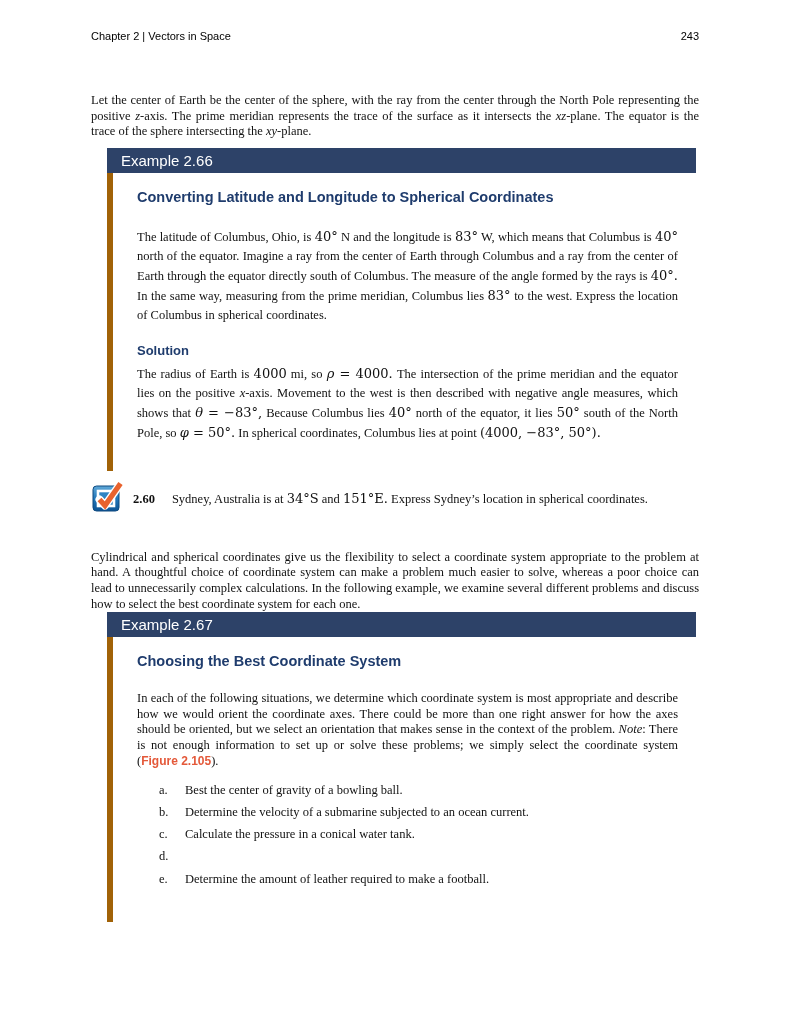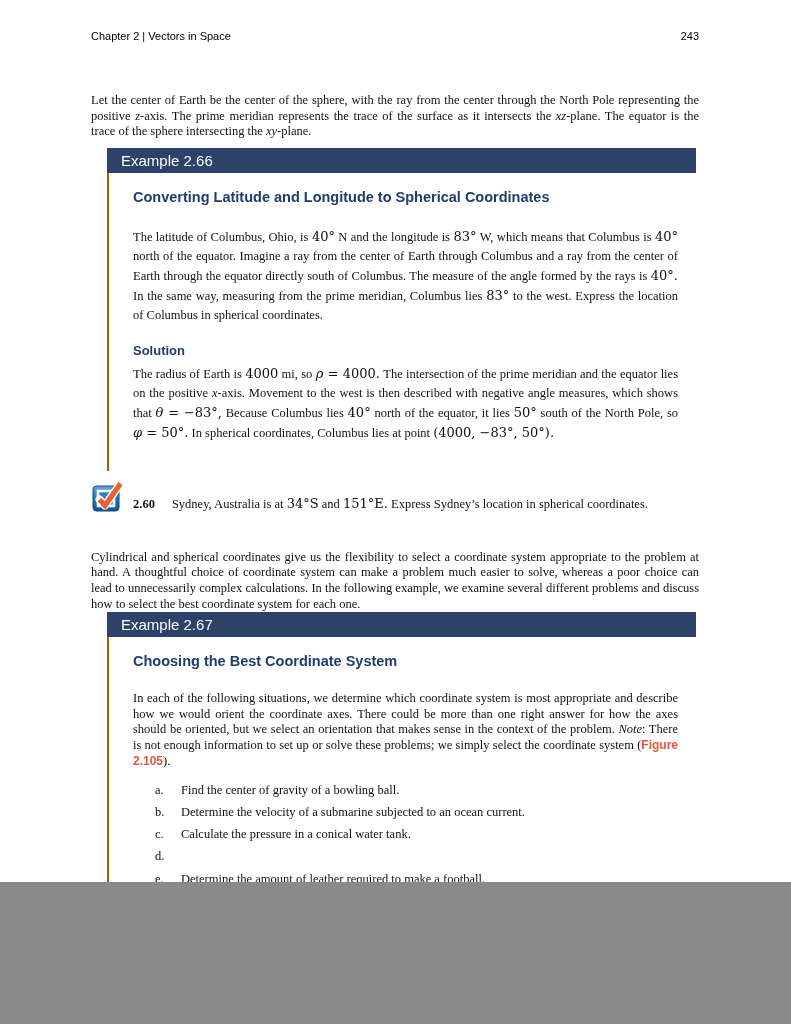--- a/index.html
+++ b/index.html
@@ -1,18 +1,18 @@
 <!DOCTYPE html>
 <html><head>
 <meta charset="utf-8">
 <style>
   html,body{margin:0;padding:0;background:#8a8a8a;}
   .page{
     position:relative;
-    width:791px;height:882px;
+    width:791px;height:1024px;
     margin:0 auto;
     background:#ffffff;
     font-family:"Liberation Serif", serif;
     color:#111;
     box-sizing:border-box;
     padding:30px 92px 0 91px;
     overflow:hidden;
   }
   .running-head{
     display:flex;justify-content:space-between;align-items:baseline;
@@ -32,39 +32,39 @@
 
   
   .example{margin-left:16px;margin-right:3px;}
   .example-bar{
     background:#2d4268;color:#ffffff;
     font-family:"Liberation Sans", sans-serif;
     font-size:15px;line-height:25px;height:25px;
     padding-left:14px;
   }
   .example-body{
-    border-left:2px solid #a16207;
+    border-left:6px solid #a16207;
     padding:10px 18px 28px 24px;
   }
   .ex-title{
     font-family:"Liberation Sans", sans-serif;
     font-size:14.5px;font-weight:bold;color:#1f3c6d;
     margin:6px 0 0 0;
   }
   .exbody{line-height:19px;margin-top:22px;}
   .sol-title{
     font-family:"Liberation Sans", sans-serif;
     font-size:13px;font-weight:bold;color:#1f3c6d;
     margin:18px 0 6px 0;
   }
   .solbody{margin-top:0;}
 
   
   .checkpoint{
-    display:flex;align-items:flex-end;
+    display:flex;align-items:center;
     margin:8px 0 0 0;
   }
   .cp-icon{flex:0 0 auto;margin-left:1px;}
   .cp-text{margin:7px 0 0 10px;font-size:12.5px;line-height:15.6px;}
   .cp-num{font-weight:bold;margin-right:17px;}
 
   .transition{margin-top:37px;}
 
   
   .alpha-list{margin:14px 0 0 0;padding:0 0 0 22px;list-style:none;}
@@ -119,21 +119,21 @@
   <section class="example">
     <div class="example-bar">
       <span>Example 2.67</span>
     </div>
     <div class="example-body">
       <h2 class="ex-title">Choosing the Best Coordinate System</h2>
       <p class="body exbody" style="line-height:15.6px;"><span>In each of the following situations, we determine which coordinate system is most appropriate and describe how we would orient the coordinate axes. There could be more than one right answer for how the axes should be oriented, but we select an orientation that makes sense in the context of the problem. </span><span class="it">Note</span><span>: There is not enough information to set up or solve these problems; we simply select the coordinate system (</span><span class="figref">Figure 2.105</span><span>).</span></p>
       <ol class="alpha-list">
         <li>
           <span class="li-label">a.</span>
-          <span>Find the center of gravity of a bowling ball.</span>
+          <span>Best the center of gravity of a bowling ball.</span>
         </li>
         <li>
           <span class="li-label">b.</span>
           <span>Determine the velocity of a submarine subjected to an ocean current.</span>
         </li>
         <li>
           <span class="li-label">c.</span>
           <span>Calculate the pressure in a conical water tank.</span>
         </li>
         <li>

